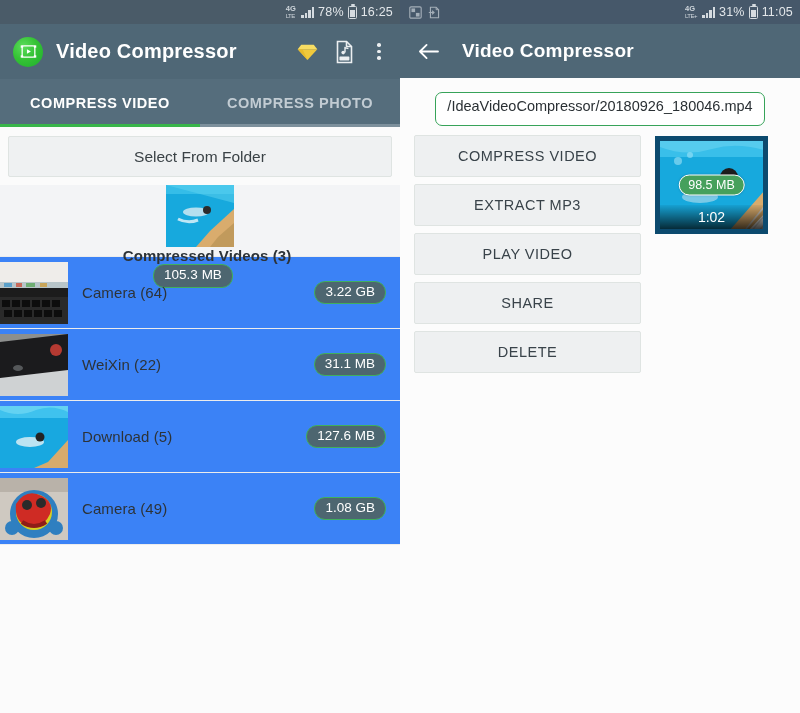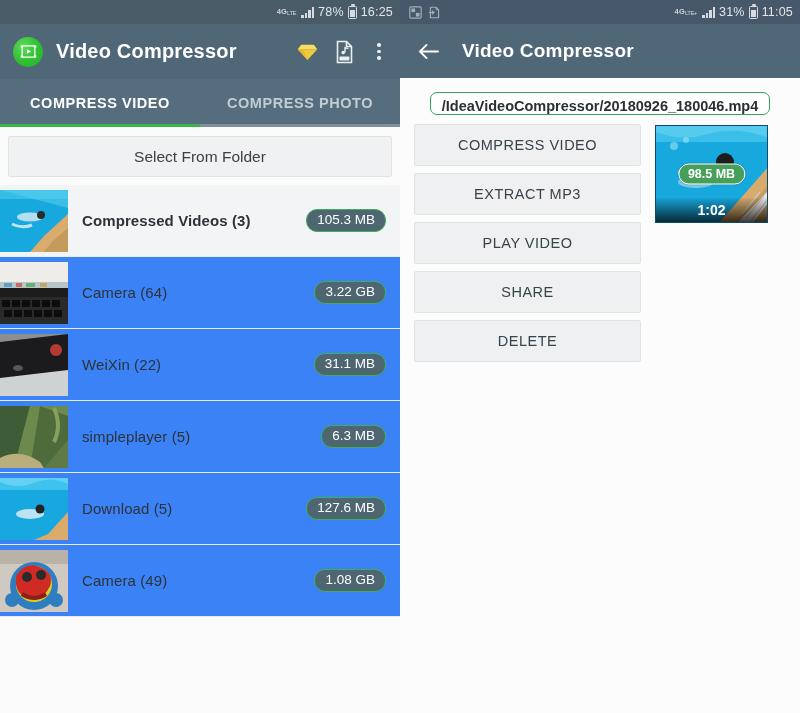--- a/index.html
+++ b/index.html
@@ -22,21 +22,21 @@
     display:flex; align-items:center;
     padding:0 7px 0 9px; color:#d8dde2;
     font-size:12.5px; letter-spacing:.2px;
   }
   .panel-left .statusbar { background:#4a5b68; }
   .panel-right .statusbar { background:#46586a; }
   .sb-left { display:flex; align-items:center; gap:6px; flex:1; }
   .sb-right { display:flex; align-items:center; gap:4px; }
   .sb-text { font-size:12.5px; color:#e3e7ea; }
 
-  .net-glyph { display:flex; align-items:flex-end; line-height:1; margin-right:1px; }
+  .net-glyph { display:flex; flex-direction:column; align-items:flex-start; line-height:1; margin-right:1px; }
   .net-glyph .n1 { font-size:7.5px; font-weight:bold; color:#cfd6dc; }
   .net-glyph .n2 { font-size:6px; color:#cfd6dc; letter-spacing:-0.5px; }
 
   .signal { display:flex; align-items:flex-end; gap:1px; height:11px; }
   .signal i { width:2.5px; background:#d5dbe0; display:block; }
   .signal i:nth-child(1){height:3px;} .signal i:nth-child(2){height:5px;}
   .signal i:nth-child(3){height:8px;} .signal i:nth-child(4){height:11px;}
 
   .battery { width:9px; height:13px; border:1.4px solid #d5dbe0; border-radius:1.5px; position:relative; }
   .battery::before { content:""; position:absolute; top:-3px; left:2px; width:4px; height:2px; background:#d5dbe0; border-radius:1px; }
@@ -81,55 +81,54 @@
     margin:9px 8px 0 8px; height:41px; background:#eff1f2;
     border:1px solid #dfe4e2; border-radius:2px;
     display:flex; align-items:center; justify-content:center;
     font-size:15.5px; color:#3a4246; cursor:pointer;
   }
   .folder-list { margin-top:8px; }
   .folder-row {
     height:72px; display:flex; align-items:center;
     border-bottom:1px solid #ececec; background:#3b82f6; cursor:pointer;
   }
-  .folder-row.highlight { background:#f3f4f6; }
+  .folder-row.highlight { background:#f3f4f6;flex-direction:column; }
   .thumb {
     width:68px; height:62px; flex:none; background:#9aa5ad;
     background-size:cover; background-position:center; overflow:hidden;
   }
   .row-label {
     flex:1; padding-left:14px; font-size:15px; color:#2d3338; letter-spacing:.1px;
   }
   .row-label.bold { font-weight:bold; }
   .size-badge {
     margin-right:14px; flex:none;
     background:#4d6670; border:1.6px solid #3faf5e; border-radius:11px;
     color:#ffffff; font-size:13.5px; padding:3px 10px 4px 10px; line-height:1.1;
     white-space:nowrap;
     text-align:right;
   }
 
   
   .path-wrap { padding:14px 0 9px 0; display:flex; justify-content:center; }
   .path-badge {
     background:#ffffff; border:1.8px solid #37a359; border-radius:7px;
-    color:#2a3034; font-size:14.5px; padding:5px 11px 0 11px; white-space:nowrap;font-weight:bold;
+    color:#2a3034; font-size:14.5px; padding:5px 11px 11px 11px; white-space:nowrap;
   }
   .right-body { display:flex; padding:0 10px 0 14px; gap:14px; }
   .actions { width:227px; display:flex; flex-direction:column; gap:7px; }
   .action-btn {
     height:42px; background:#eef0f1; border:1px solid #dfe4e2; border-radius:2px;
     display:flex; align-items:center; justify-content:center;
     font-size:14.5px; color:#39434a; letter-spacing:.5px; cursor:pointer;
   }
   .video-card {
     width:113px; height:98px; position:relative; overflow:hidden;
-    border:1px solid #0c4a6e; flex:none; margin-top:1px; cursor:pointer;
+    border:5px solid #0c4a6e; flex:none; margin-top:1px; cursor:pointer;
     background:#e5e5e5;
-    font-weight:bold;
   }
   .vc-badge {
     position:absolute; left:50%; top:50%; transform:translate(-50%,-50%);
     background:#46a05c; border:1.6px solid #ffffff; border-radius:11px;
     color:#ffffff; font-size:12.5px; padding:2px 9px 3px 9px; white-space:nowrap;
     box-shadow:0 0 2px rgba(0,0,0,.25);
   }
   .vc-dur {
     position:absolute; left:0; right:0; bottom:0; height:24px;
     background:linear-gradient(to bottom, rgba(0,0,0,.05), rgba(0,0,0,.75));
@@ -272,34 +271,20 @@
             <path d="M0 8 L68 0 L68 42 L0 50 Z" fill="#1b1b1d"></path>
             <path d="M0 44 L68 36 L68 62 L0 62 Z" fill="#cfd2d3"></path>
             <circle cx="56" cy="16" r="6" fill="#b53a32"></circle>
             <ellipse cx="18" cy="34" rx="5" ry="3" fill="#55585a"></ellipse>
           </svg>
         </div>
         <div class="row-label">WeiXin (22)</div>
         <div class="size-badge">31.1 MB</div>
       </div>
 
-      <div class="folder-row">
-        <div class="thumb">
-          <svg width="68" height="62" viewBox="0 0 68 62" preserveAspectRatio="none">
-            <rect width="68" height="62" fill="#5f7a46"></rect>
-            <path d="M0 0 L30 0 L14 62 L0 62 Z" fill="#3e5c36"></path>
-            <path d="M30 0 L68 0 L68 30 L34 62 L14 62 Z" fill="#6d8a4e"></path>
-            <path d="M40 0 L68 10 L68 34 L44 62 L30 62 Z" fill="#4e6b3c"></path>
-            <path d="M0 52 q20 -10 40 4 L44 62 L0 62 Z" fill="#b9ae7c"></path>
-            <path d="M54 2 q8 18 0 34" stroke="#87a05e" stroke-width="4" fill="none"></path>
-          </svg>
-        </div>
-        <div class="row-label">simpleplayer (5)</div>
-        <div class="size-badge">6.3 MB</div>
-      </div>
 
       <div class="folder-row">
         <div class="thumb">
           <svg width="68" height="62" viewBox="0 0 68 62" preserveAspectRatio="none">
             <rect width="68" height="62" fill="#18a8e0"></rect>
             <rect y="0" width="68" height="12" fill="#3fc2ee"></rect>
             <path d="M0 4 q18 8 36 0 q16 -6 32 2 L68 0 L0 0 Z" fill="#73d8f4" opacity=".7"></path>
             <path d="M48 56 L68 34 L68 62 L34 62 Z" fill="#d8ab6c"></path>
             <ellipse cx="30" cy="36" rx="14" ry="5" fill="#d8edf5" opacity=".85"></ellipse>
             <circle cx="40" cy="31" r="4.5" fill="#232323"></circle>

